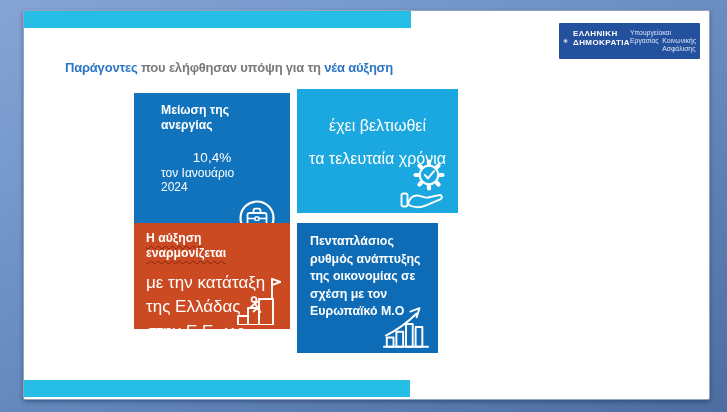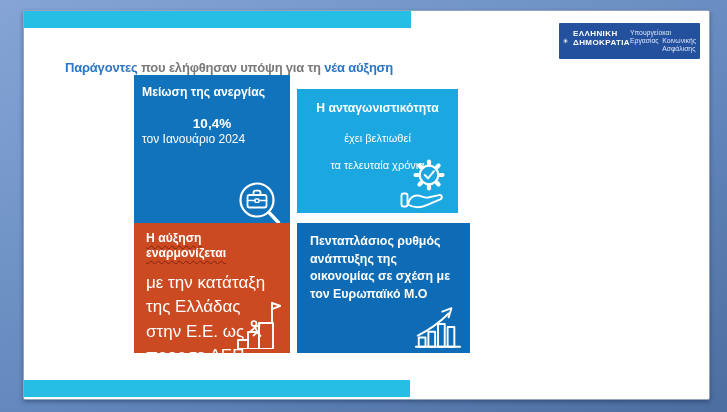--- a/index.html
+++ b/index.html
@@ -14,34 +14,34 @@
   .title{position:absolute;left:25px;top:33px;margin:16px;font-size:13px;font-weight:700;
          letter-spacing:-.2px;white-space:nowrap;}
   .logo{position:absolute;left:535px;top:12px;width:141px;height:36px;display:flex;align-items:center;
         gap:5px;padding:0 4px;box-sizing:border-box;border-radius:1px;}
   .logo-text{display:flex;flex-direction:row;line-height:1.22;}
   .logo-country{color:#ffffff;font-weight:700;font-size:8px;letter-spacing:.4px;}
   .logo-min{color:#dce6f7;font-size:6.8px;}
   .card{position:absolute;color:#ffffff;box-sizing:border-box;}
   .card .icon{position:absolute;}
   .c-head{font-weight:700;font-size:12.2px;line-height:1.25;}
-  .card-unemployment{left:110px;top:64px;width:156px;height:155px;padding:10px 8px;}
-  .card-unemployment .c-value{font-weight:700;font-size:13.5px;text-align:center;margin-top:16px;}
+  .card-unemployment{left:110px;top:82px;width:156px;height:155px;padding:10px 27px;}
+  .card-unemployment .c-value{font-weight:400;font-size:13.5px;text-align:center;margin-top:16px;}
   .card-unemployment .c-cap{font-size:12px;margin-top:1px;}
   .card-unemployment .icon{right:4px;bottom:2px;}
   .card-competitiveness{left:273px;top:78px;width:161px;height:124px;padding:12px 8px;text-align:center;}
-  .card-competitiveness .c-line{font-size:11px;}
+  .card-competitiveness .c-line{font-size:16px;}
   .card-competitiveness .c-line2{margin-top:16px;}
   .card-competitiveness .c-line3{margin-top:15px;}
   .card-competitiveness .icon{right:6px;bottom:0;}
-  .card-gdp{left:110px;top:212px;width:156px;height:130px;padding:8px 12px;}
+  .card-gdp{left:110px;top:212px;width:156px;height:106px;padding:8px 12px;}
   .card-gdp .c-head{text-decoration:underline wavy rgba(125,26,8,.85);text-decoration-thickness:1px;text-underline-offset:3px;}
   .card-gdp .c-body{font-size:17px;line-height:1.45;margin-top:9px;max-width:124px;}
   .card-gdp .icon{right:9px;bottom:4px;}
-  .card-growth{left:273px;top:212px;width:173px;height:130px;padding:10px 13px;}
+  .card-growth{left:273px;top:212px;width:141px;height:130px;padding:10px 13px;}
   .card-growth .c-head{font-size:12.4px;line-height:1.42;}
   .card-growth .icon{right:7px;bottom:4px;}
   svg{display:block;}
 </style>
 </head>
 <body>
 
 <div class="stage">
   <div class="slide">
 
@@ -70,21 +70,20 @@
         <circle cx="25" cy="22" r="16.5"></circle>
         <line x1="37.5" y1="35" x2="46.5" y2="44.5" stroke-width="3.4"></line>
         <rect x="15.5" y="17" width="19" height="12.5" rx="2" stroke-width="1.8"></rect>
         <path d="M21.5,17 v-2.3 a2,2 0 0 1 2,-2 h3 a2,2 0 0 1 2,2 V17" stroke-width="1.8"></path>
         <path d="M15.5,22.5 h7.5 M27,22.5 h7.5" stroke-width="1.6"></path>
         <rect x="23" y="21" width="4" height="3.4" rx="0.8" stroke-width="1.4"></rect>
       </svg>
     </div>
 
     <div class="card card-competitiveness" style="background-color: rgb(27, 167, 224);">
-      <div class="c-head">Η ανταγωνιστικότητα</div>
       <div class="c-line c-line2">έχει βελτιωθεί</div>
       <div class="c-line c-line3">τα τελευταία χρόνια</div>
       <svg class="icon" width="56" height="54" viewBox="0 0 56 54" fill="none" stroke="#ffffff" stroke-width="2.2" stroke-linecap="round" stroke-linejoin="round">
         <circle cx="33" cy="16" r="9.3"></circle>
         <g stroke-width="4.2">
           <line x1="44" y1="16" x2="46.5" y2="16"></line>
           <line x1="40.8" y1="23.8" x2="42.6" y2="25.6"></line>
           <line x1="33" y1="27" x2="33" y2="29.5"></line>
           <line x1="25.2" y1="23.8" x2="23.4" y2="25.6"></line>
           <line x1="22" y1="16" x2="19.5" y2="16"></line>

